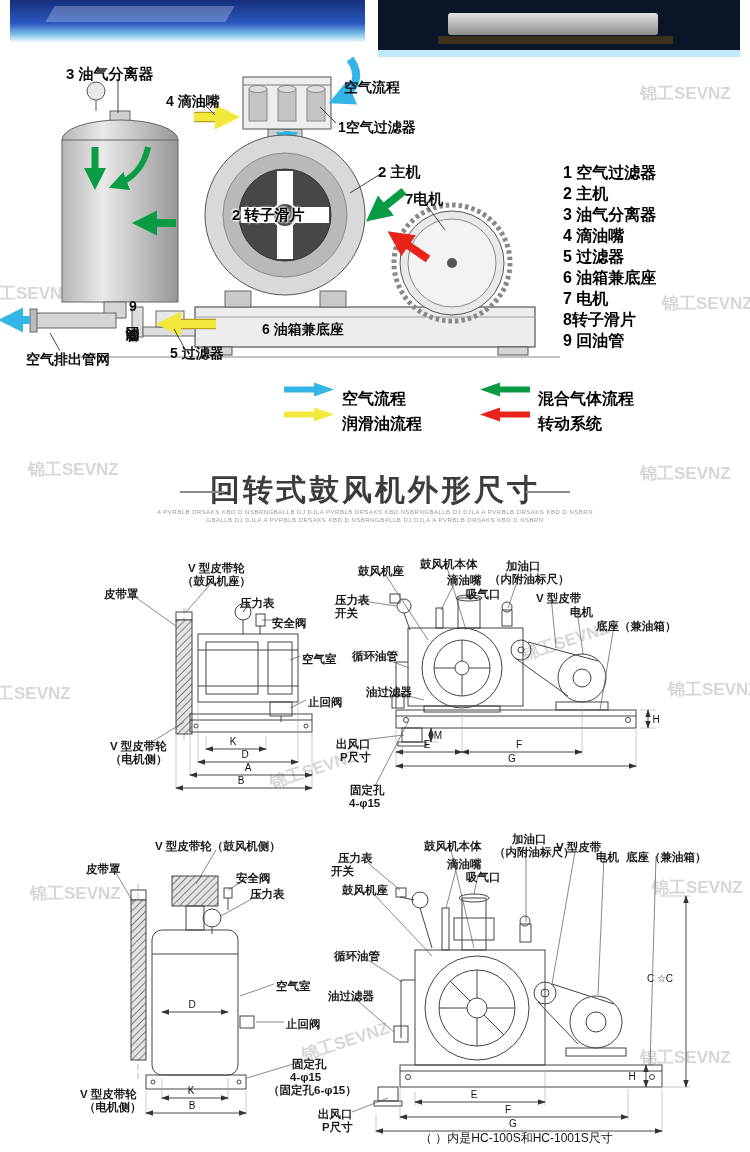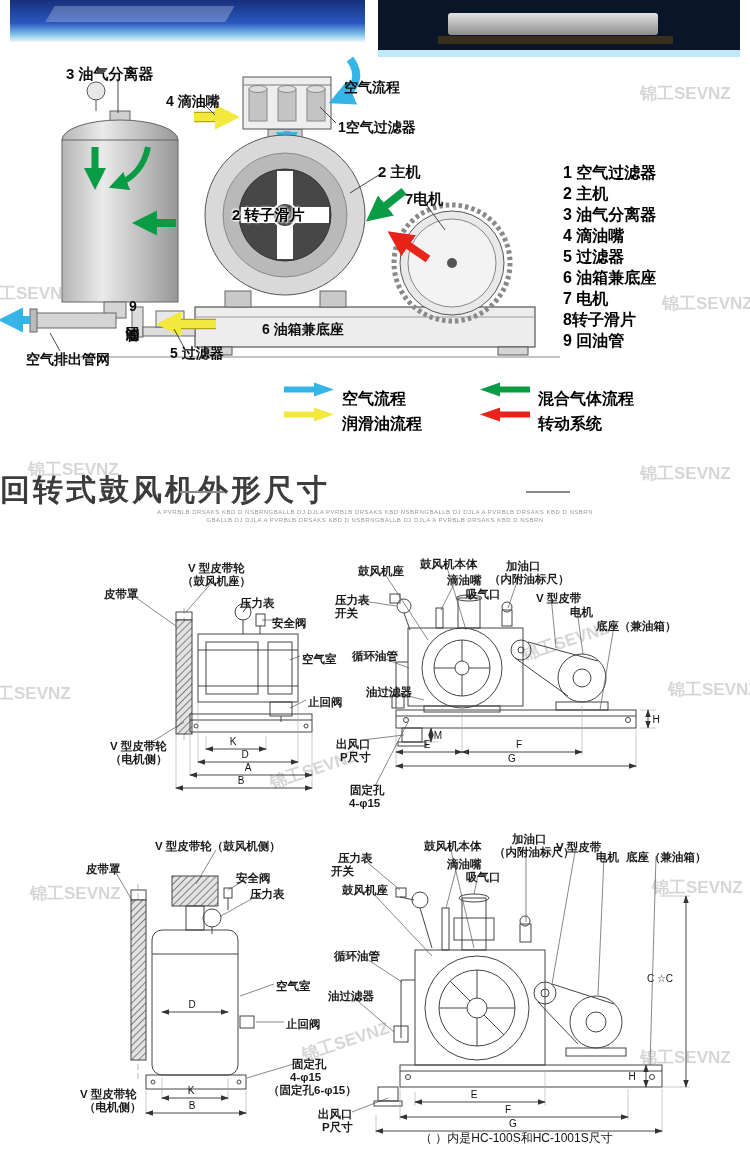--- a/index.html
+++ b/index.html
@@ -34,21 +34,21 @@
   .legend { position:absolute; left:563px; top:162px; }
   .legend span { display:block; font-size:16px; font-weight:700; color:#000; line-height:21px; white-space:nowrap; }
 
   
   .farrow { position:absolute; width:50px; height:15px;
     clip-path:polygon(0 30%, 60% 30%, 60% 4%, 100% 50%, 60% 96%, 60% 70%, 0 70%); }
   .farrow.left { transform:scaleX(-1); }
   .flbl { position:absolute; font-size:16px; font-weight:700; color:#000; white-space:nowrap; line-height:15px;margin-top:9px; }
 
   
-  .sec-title { position:absolute; top:470px; left:0; width:750px; text-align:left;
+  .sec-title { position:absolute; top:470px; left:0; width:750px; text-align:center;
     font-size:30px; font-weight:700; color:#3c3c3c; letter-spacing:3px; }
   .tline { position:absolute; top:491px; width:44px; height:2px; background:#8a8a8a; }
   .fineprint { position:absolute; left:0; width:750px; text-align:center; font-size:6px;
     color:#9a9a9a; letter-spacing:.5px; line-height:8px; white-space:nowrap; }
 
   svg { position:absolute; left:0; }
   .svg-schematic { top:55px; }
   .svg-d1 { top:550px; }
   .svg-d2 { top:830px; }
   svg text.dim { font-size:10px; fill:#111; text-anchor:middle; font-family:"Liberation Sans",sans-serif; }

